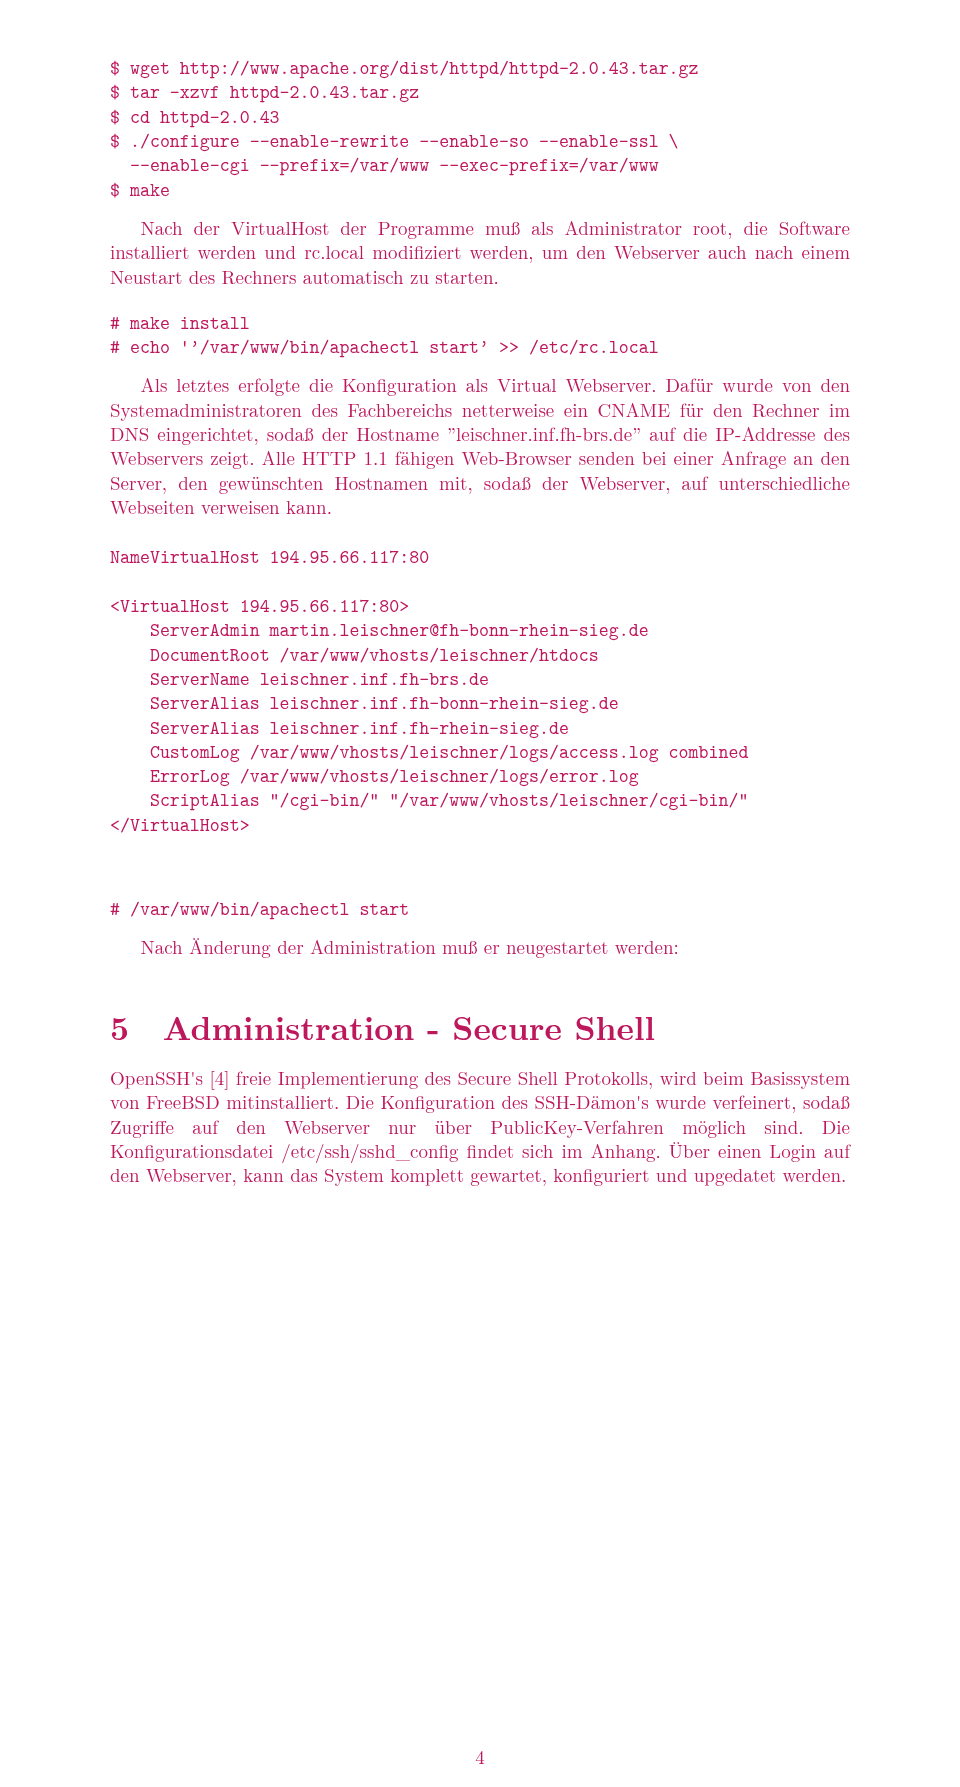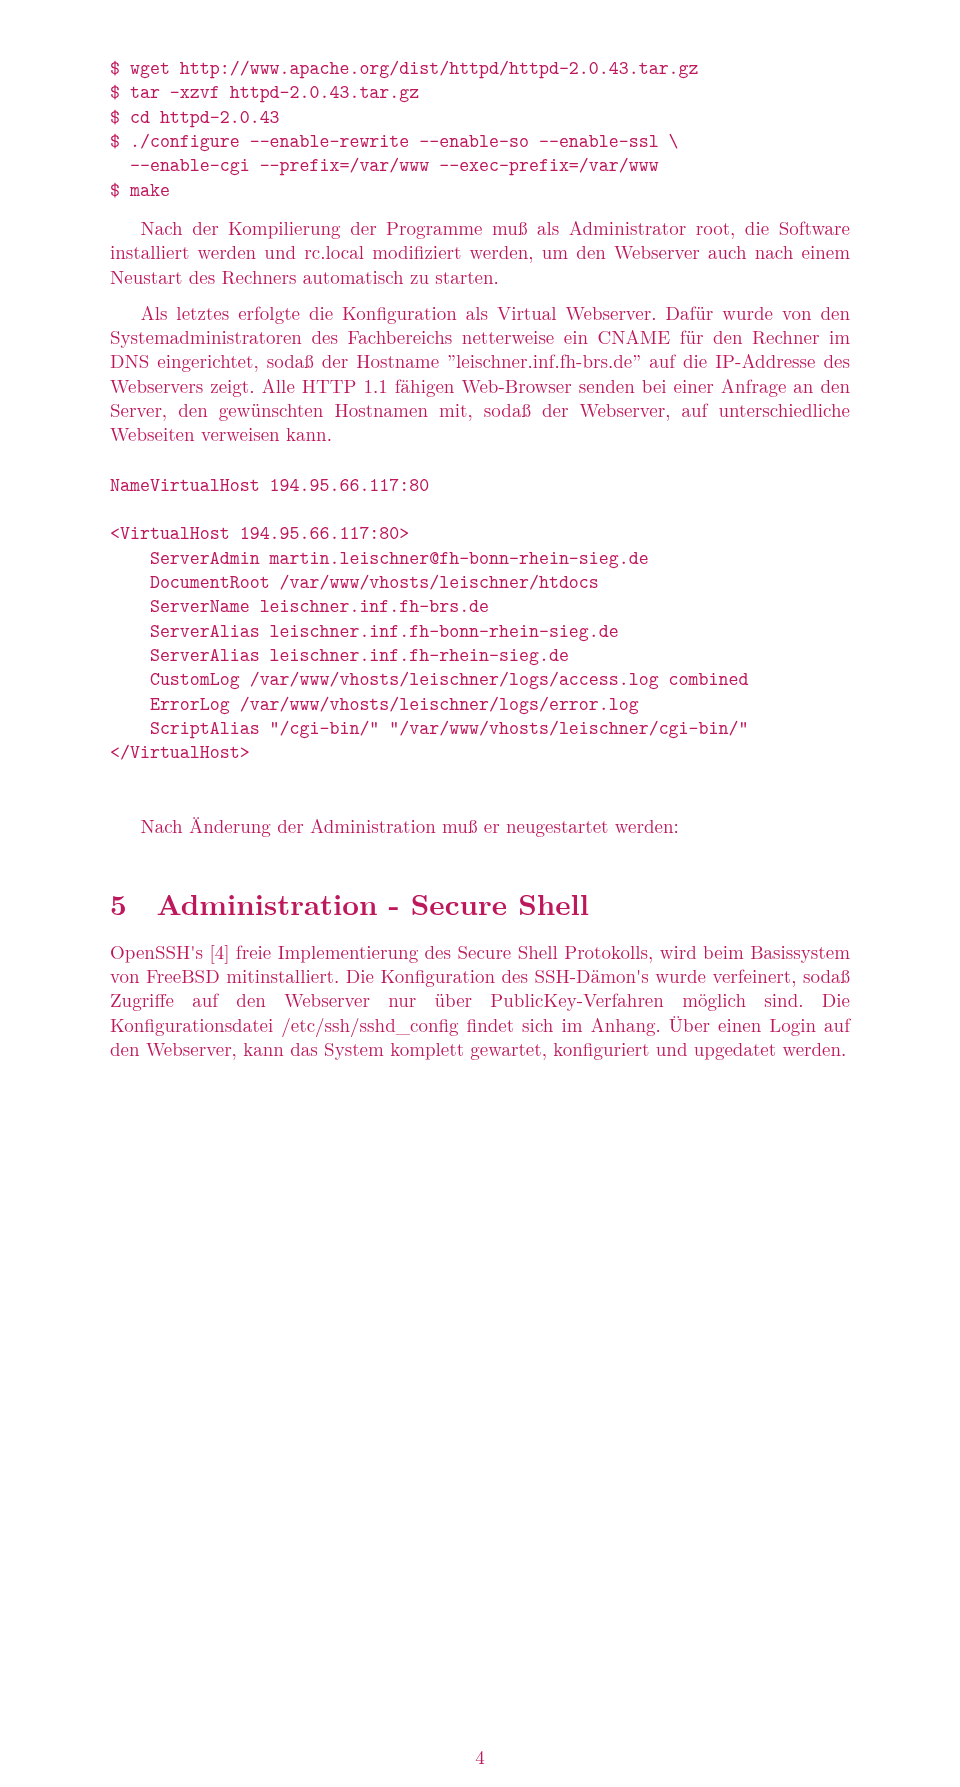--- a/index.html
+++ b/index.html
@@ -32,21 +32,21 @@
     margin: 10px 0 14px 0;
   }
   .para {
     text-align: justify;
     margin: 0;
   }
   .indent { text-indent: 1.6em; }
   h2.sec {
     font-family: "Latin Modern Roman", "Computer Modern", Georgia, serif;
     font-weight: bold;
-    font-size: 29px;
+    font-size: 33px;
     margin: 34px 0 18px 0;
   }
   h2.sec .num {
     display: inline-block;
     width: 1.6em;
   }
   .pageno {
     position: absolute;
     bottom: 34px;
     left: 0;
@@ -63,42 +63,45 @@
 
 <div class="page">
 
   <pre class="tt code-block">$ wget http://www.apache.org/dist/httpd/httpd-2.0.43.tar.gz
 $ tar -xzvf httpd-2.0.43.tar.gz
 $ cd httpd-2.0.43
 $ ./configure --enable-rewrite --enable-so --enable-ssl \
   --enable-cgi --prefix=/var/www --exec-prefix=/var/www
 $ make</pre>
 
-  <p class="para indent">Nach der Kompilierung der Programme muß als Administrator root, die Software installiert werden und rc.local modifiziert werden, um den Webserver auch nach einem Neustart des Rechners automatisch zu starten.</p>
+  <p class="para indent">Nach der VirtualHost der Programme muß als Administrator root, die Software installiert werden und rc.local modifiziert werden, um den Webserver auch nach einem Neustart des Rechners automatisch zu starten.</p>
 
   <div class="vgap-s"></div>
+  <pre class="tt code-block"># make install
+# echo '’/var/www/bin/apachectl start’ &gt;&gt; /etc/rc.local</pre>
 
   <p class="para indent">Als letztes erfolgte die Konfiguration als Virtual Webserver. Dafür wurde von den Systemadministratoren des Fachbereichs netterweise ein CNAME für den Rechner im DNS eingerichtet, sodaß der Hostname ”leischner.inf.fh-brs.de” auf die IP-Addresse des Webservers zeigt. Alle HTTP 1.1 fähigen Web-Browser senden bei einer Anfrage an den Server, den gewünschten Hostnamen mit, sodaß der Webserver, auf unterschiedliche Webseiten verweisen kann.</p>
 
   <div class="vgap-m"></div>
   <pre class="tt code-block">NameVirtualHost 194.95.66.117:80
 
 &lt;VirtualHost 194.95.66.117:80&gt;
     ServerAdmin martin.leischner@fh-bonn-rhein-sieg.de
     DocumentRoot /var/www/vhosts/leischner/htdocs
     ServerName leischner.inf.fh-brs.de
     ServerAlias leischner.inf.fh-bonn-rhein-sieg.de
     ServerAlias leischner.inf.fh-rhein-sieg.de
     CustomLog /var/www/vhosts/leischner/logs/access.log combined
     ErrorLog /var/www/vhosts/leischner/logs/error.log
     ScriptAlias "/cgi-bin/" "/var/www/vhosts/leischner/cgi-bin/"
 &lt;/VirtualHost&gt;</pre>
   <div class="vgap-l"></div>
 
   <div class="vgap-s"></div>
+  <pre class="tt code-block"># /var/www/bin/apachectl start</pre>
 
   <p class="para indent">Nach Änderung der Administration muß er neugestartet werden:</p>
   <div class="vgap-s"></div>
 
   <h2 class="sec">
     <span class="num">5</span><span>Administration - Secure Shell</span>
   </h2>
 
   <p class="para">OpenSSH's [4] freie Implementierung des Secure Shell Protokolls, wird beim Basissystem von FreeBSD mitinstalliert. Die Konfiguration des SSH-Dämon's wurde verfeinert, sodaß Zugriffe auf den Webserver nur über PublicKey-Verfahren möglich sind. Die Konfigurationsdatei /etc/ssh/sshd_config findet sich im Anhang. Über einen Login auf den Webserver, kann das System komplett gewartet, konfiguriert und upgedatet werden.</p>
 

